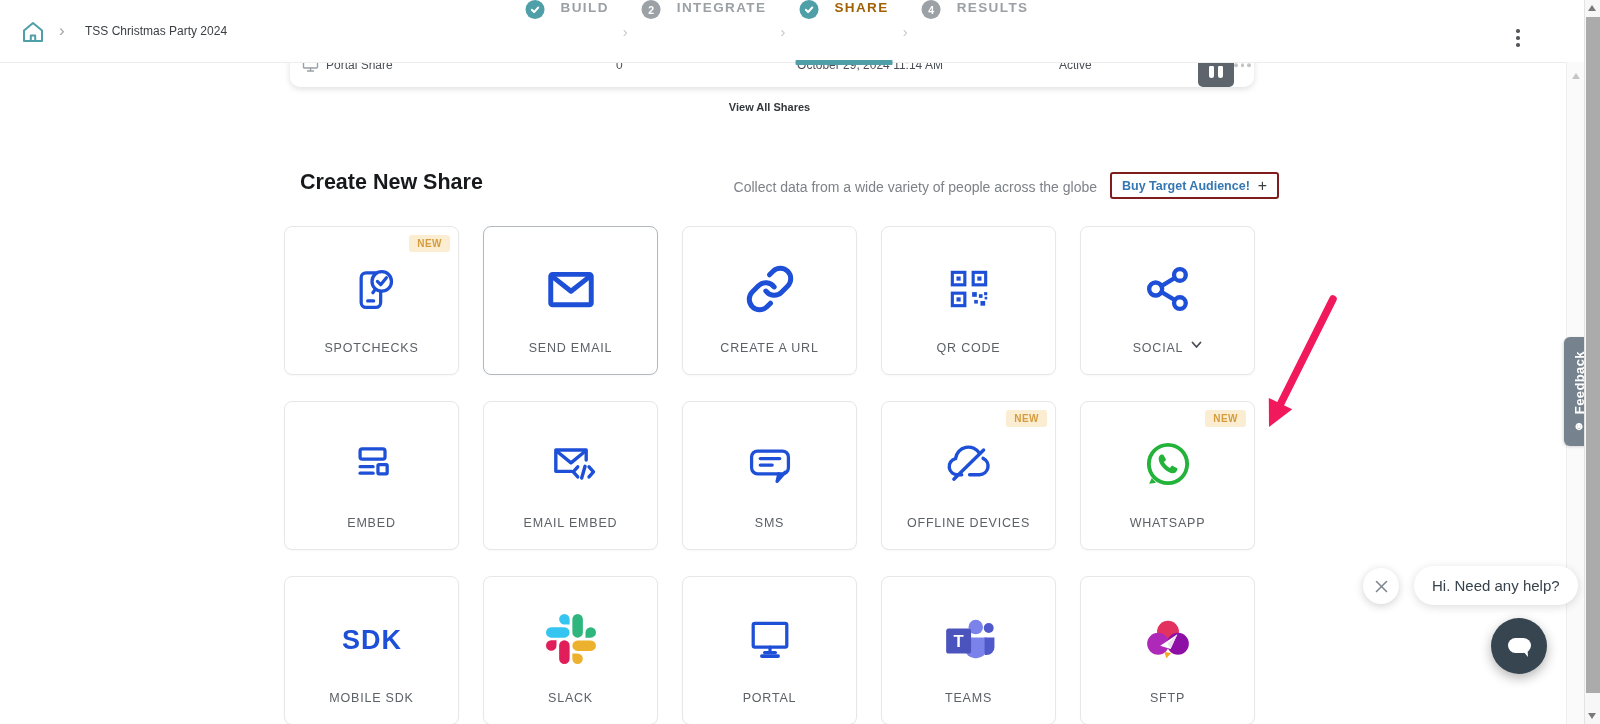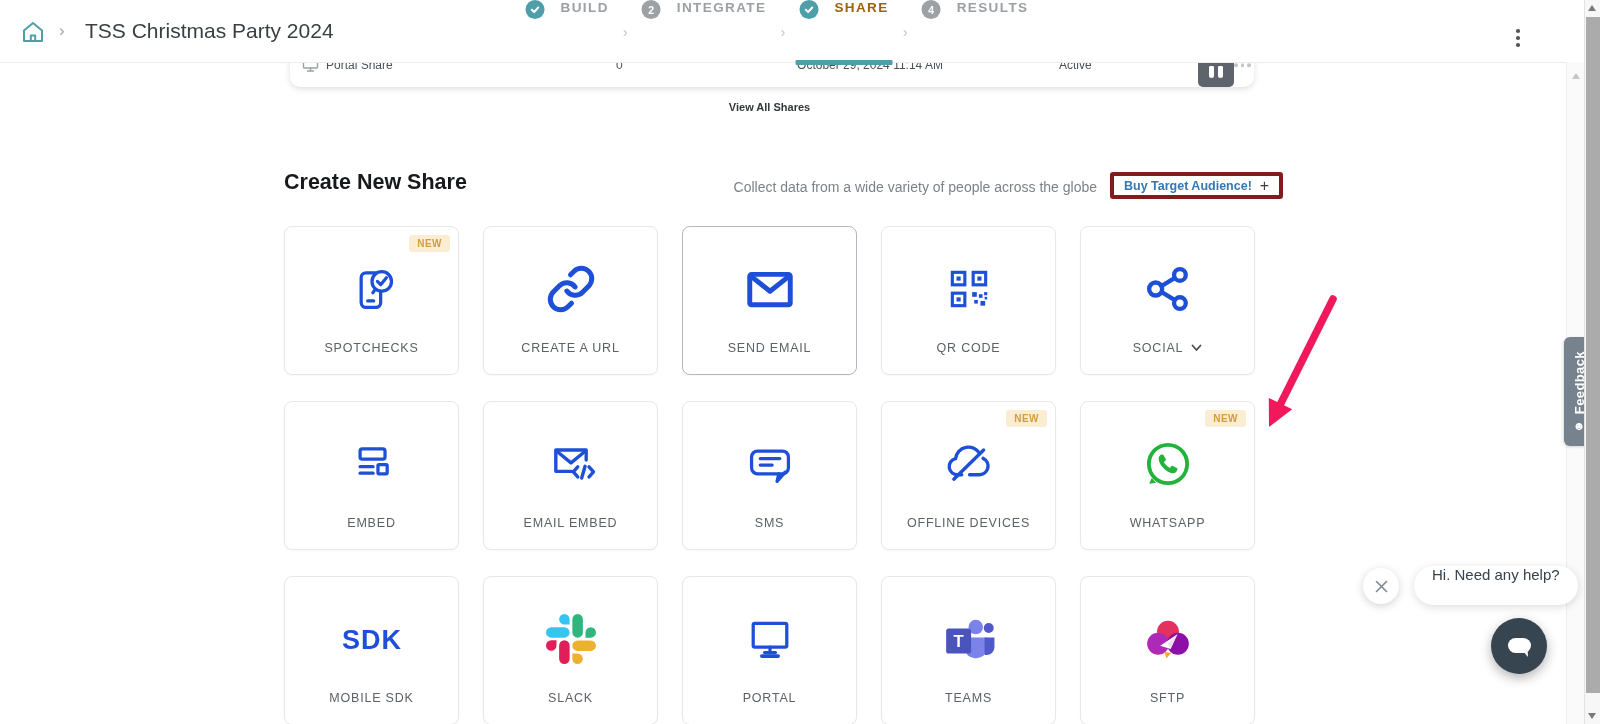--- a/index.html
+++ b/index.html
@@ -4,21 +4,21 @@
 <style>
   html,body{margin:0;padding:0;width:1600px;height:724px;overflow:hidden;background:#fff;
     font-family:"Liberation Sans","DejaVu Sans",sans-serif;}
   .stage{position:relative;width:1600px;height:724px;overflow:hidden;background:#fff;}
 
   
   .header{position:absolute;left:0;top:0;width:1600px;height:62px;background:#fff;
     border-bottom:1px solid #ededed;z-index:10;}
   .home-btn{position:absolute;left:20px;top:19px;width:26px;height:26px;cursor:pointer;}
   .crumb-sep{position:absolute;left:59px;top:0;height:62px;line-height:62px;color:#9fa4a8;font-size:17px;}
-  .crumb-title{position:absolute;left:85px;top:0;height:62px;line-height:62px;color:#3a3f44;font-size:21px;}
+  .crumb-title{position:absolute;left:85px;top:0;height:62px;line-height:62px;color:#3a3f44;font-size:12px;}
   .stepper{position:absolute;left:777px;top:0;height:62px;transform:translateX(-50%);
     display:flex;align-items:center;white-space:nowrap;}
   .step{position:relative;display:flex;align-items:flex-start;gap:16px;height:62px;}
   .step-circle{width:19px;height:19px;border-radius:50%;display:flex;align-items:center;justify-content:center;
     font-size:10.5px;font-weight:bold;color:#fff;flex:none;}
   .step.done .step-circle,.step.active .step-circle{background:#4E9FA8;}
   .step.todo .step-circle{background:#9CA1A6;}
   .step-label{font-size:13.5px;font-weight:700;letter-spacing:1.4px;color:#9aa0a4;}
   .step.active .step-label{color:#a16207;}
   .step.active::after{content:"";position:absolute;left:-4px;right:-4px;bottom:-3px;height:5px;
@@ -41,57 +41,57 @@
   .pause-btn{left:908px;top:auto;transform:none;bottom:0;width:36px;height:30px;background:#5d646b;
     border-radius:5px;display:flex;align-items:center;justify-content:center;gap:4px;cursor:pointer;}
   .pause-btn i{width:5px;height:12px;background:#fff;border-radius:1.5px 1.5px 3px 3px;}
   .r-more{left:944px;display:flex;gap:3px;cursor:pointer;}
   .r-more i{width:3.5px;height:3.5px;border-radius:50%;background:#c2c5c8;}
 
   .view-all{position:absolute;left:284px;top:101px;width:971px;text-align:center;font-size:11px;
     font-weight:700;color:#33373b;cursor:pointer;}
 
   
-  .create-title{position:absolute;left:284px;top:170px;font-size:21.5px;font-weight:700;color:#17191c;}
+  .create-title{position:absolute;left:300px;top:170px;font-size:21.5px;font-weight:700;color:#17191c;}
   .create-sub{position:absolute;right:503px;top:179px;font-size:14px;color:#7d8288;}
   .buy-btn{position:absolute;left:1110px;top:172px;height:27px;display:flex;align-items:center;gap:8px;
-    padding:0 10px;background:#fff;border:4px solid #7f1d1d;border-radius:3px;cursor:pointer;box-sizing:border-box;}
+    padding:0 10px;background:#fff;border:2px solid #7f1d1d;border-radius:3px;cursor:pointer;box-sizing:border-box;}
   .buy-btn .buy-label{font-size:12.5px;font-weight:700;color:#3577B2;}
   .buy-btn .plus{font-size:16px;font-weight:400;color:#3b3f43;line-height:1;}
 
   
   .grid{position:absolute;left:284px;top:226px;display:grid;grid-template-columns:repeat(5,175px);
     column-gap:24px;row-gap:26px;grid-auto-rows:149px;}
   .card{position:relative;background:#fff;border:1px solid #e5e7e9;border-radius:8px;
     display:flex;flex-direction:column;align-items:center;box-sizing:border-box;cursor:pointer;
     box-shadow:0 1px 2px rgba(0,0,0,.03);}
   .card.highlight{border-color:#b2b8be;}
   .icon-wrap{flex:1;display:flex;align-items:center;justify-content:center;padding-top:10px;}
-  .label-row{display:flex;align-items:center;gap:8px;padding-bottom:19px;}
+  .label-row{display:flex;gap:8px;padding-bottom:19px;}
   .card-label{font-size:12.5px;letter-spacing:.8px;color:#5c6167;}
   .badge{position:absolute;top:8px;right:8px;background:#FBEDD2;color:#D49C3D;font-size:10px;
     font-weight:700;letter-spacing:.5px;padding:3px 8px;border-radius:3px;}
   .icon-text{font-family:"Liberation Sans","DejaVu Sans",sans-serif;}
 
   
   .anno-arrow{position:absolute;left:1245px;top:293px;z-index:30;pointer-events:none;}
 
   
   .feedback-tab{position:absolute;left:1564px;top:337px;width:30px;height:109px;background:#76828E;
     border-radius:6px 0 0 6px;z-index:40;display:flex;flex-direction:column;align-items:center;
     justify-content:center;gap:6px;cursor:pointer;box-shadow:-1px 1px 3px rgba(0,0,0,.15);}
   .feedback-text{writing-mode:vertical-rl;transform:rotate(180deg);color:#fff;font-size:13px;font-weight:700;
     letter-spacing:.4px;}
   .feedback-face{color:#fff;font-size:12px;line-height:1;}
 
   
   .chat-close{position:absolute;left:1363px;top:568px;width:36px;height:36px;border-radius:50%;background:#fff;
     box-shadow:0 2px 8px rgba(0,0,0,.18);display:flex;align-items:center;justify-content:center;z-index:40;cursor:pointer;}
   .chat-bubble{position:absolute;left:1414px;top:566px;height:39px;border-radius:20px;background:#fff;
-    box-shadow:0 2px 10px rgba(0,0,0,.14);display:flex;padding:0 18px;z-index:40;
+    box-shadow:0 2px 10px rgba(0,0,0,.14);display:flex;align-items:center;padding:0 18px;z-index:40;
     font-size:15px;color:#37424c;}
   .chat-fab{position:absolute;left:1491px;top:618px;width:56px;height:56px;border-radius:50%;background:#36454F;
     box-shadow:0 4px 12px rgba(0,0,0,.3);display:flex;align-items:center;justify-content:center;z-index:40;cursor:pointer;}
 
   
   .inner-scroll{position:absolute;left:1566px;top:62px;width:17px;height:662px;background:#fafafa;
     border-left:1px solid #efefef;z-index:20;}
   .inner-scroll .up{margin:11px auto 0;width:0;height:0;border-left:4.5px solid transparent;
     border-right:4.5px solid transparent;border-bottom:6px solid #c5c5c5;}
   .outer-scroll{position:absolute;right:0;top:0;width:16px;height:724px;background:#f7f7f7;
@@ -192,43 +192,43 @@
   <circle cx="33" cy="17" r="9" fill="#fff"></circle>
   <path d="M26.8 24.6 24.8 27.4"></path>
   <polyline points="29 17 32 20 37.3 13.6"></polyline>
 </svg>
         </div>
   <div class="label-row">
     <span class="card-label">SPOTCHECKS</span>
 
   </div>
 </div>
+      <div class="card highlight">
+
+  <div class="icon-wrap">
+          <svg viewBox="0 0 24 24" width="54" height="54" fill="none" stroke="#1D4FD7" stroke-width="2.2" stroke-linecap="round" stroke-linejoin="round">
+  <rect x="3" y="5.5" width="18" height="13.5" rx="0.8"></rect>
+  <polyline points="3.9 6.6 12 13 20.1 6.6"></polyline>
+</svg>
+        </div>
+  <div class="label-row">
+    <span class="card-label">SEND EMAIL</span>
+
+  </div>
+</div>
       <div class="card">
 
   <div class="icon-wrap">
           <svg viewBox="0 0 24 24" width="50" height="50" fill="none" stroke="#1D4FD7" stroke-width="2.4" stroke-linecap="round" stroke-linejoin="round">
   <path d="M10 13a5 5 0 0 0 7.54.54l3-3a5 5 0 0 0-7.07-7.07l-1.72 1.71"></path>
   <path d="M14 11a5 5 0 0 0-7.54-.54l-3 3a5 5 0 0 0 7.07 7.07l1.71-1.71"></path>
 </svg>
         </div>
   <div class="label-row">
     <span class="card-label">CREATE A URL</span>
-
-  </div>
-</div>
-      <div class="card highlight">
-
-  <div class="icon-wrap">
-          <svg viewBox="0 0 24 24" width="54" height="54" fill="none" stroke="#1D4FD7" stroke-width="2.2" stroke-linecap="round" stroke-linejoin="round">
-  <rect x="3" y="5.5" width="18" height="13.5" rx="0.8"></rect>
-  <polyline points="3.9 6.6 12 13 20.1 6.6"></polyline>
-</svg>
-        </div>
-  <div class="label-row">
-    <span class="card-label">SEND EMAIL</span>
 
   </div>
 </div>
       <div class="card">
 
   <div class="icon-wrap">
           <svg viewBox="0 0 48 48" width="50" height="50" fill="none" stroke="#1D4FD7" stroke-width="3">
   <rect x="8" y="8" width="12" height="12"></rect>
   <rect x="28" y="8" width="12" height="12"></rect>
   <rect x="8" y="28" width="12" height="12"></rect>

